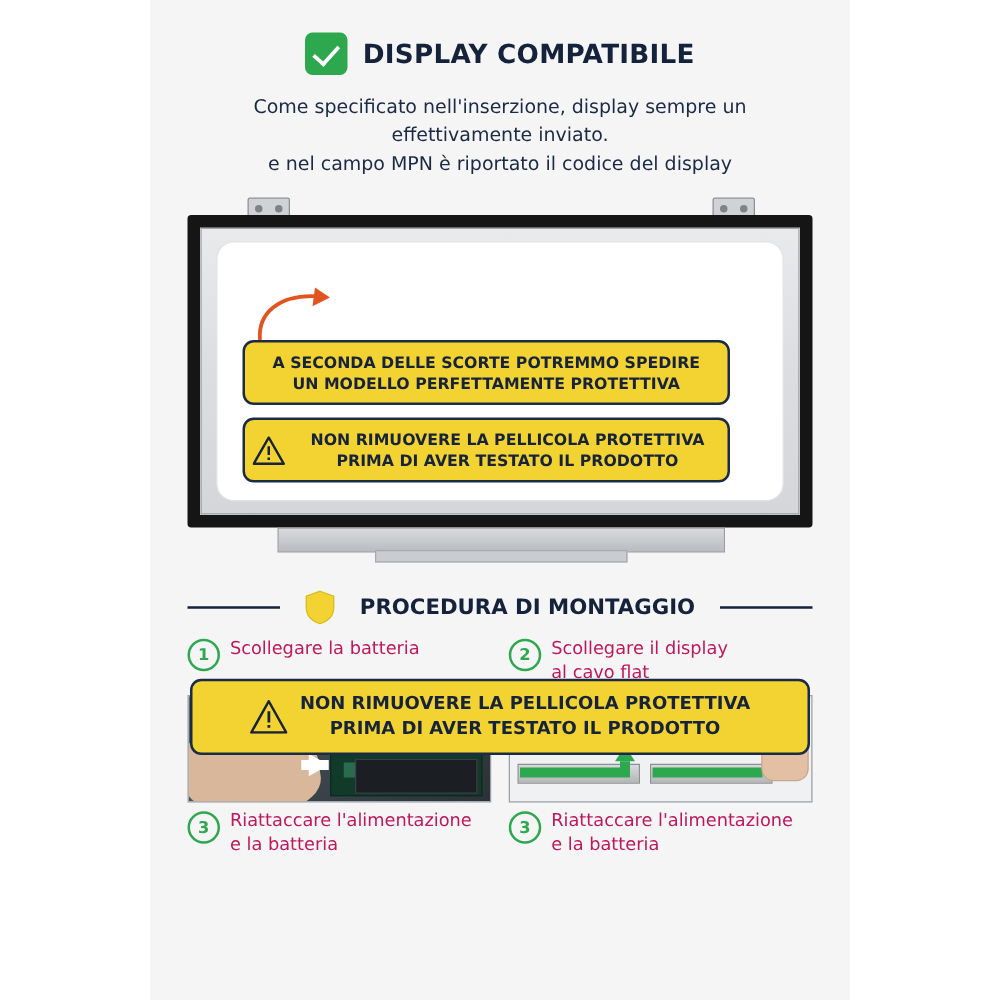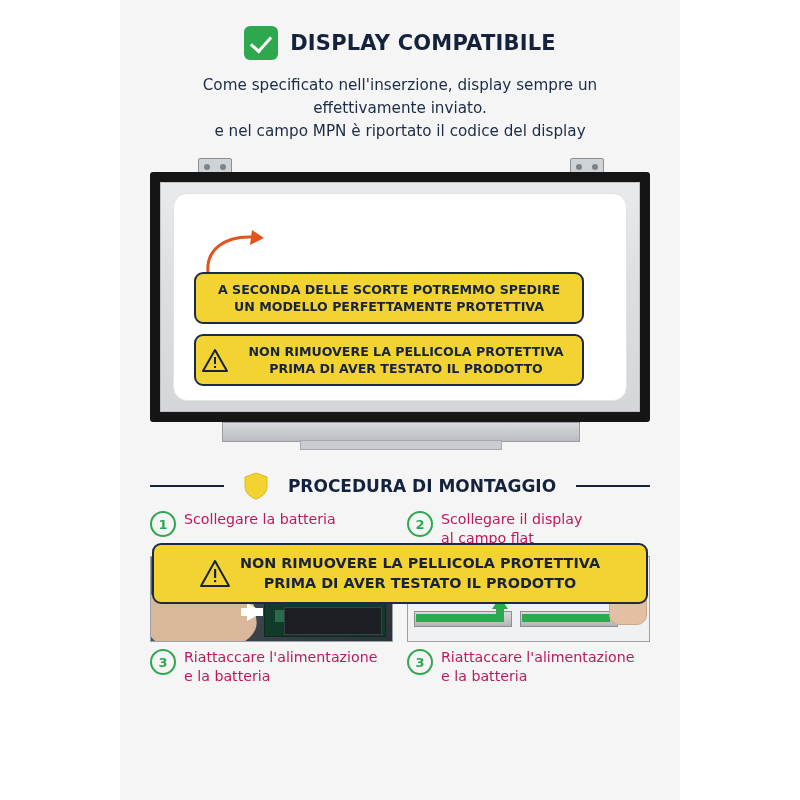--- a/index.html
+++ b/index.html
@@ -474,21 +474,21 @@
         <div class="num">1</div>
         <div class="step-text">
           <div>Scollegare la batteria</div>
         </div>
       </div>
 
       <div class="step-row">
         <div class="num">2</div>
         <div class="step-text">
           <div>Scollegare il display</div>
-          <div>al campo flat</div>
+          <div>al cavo flat</div>
         </div>
       </div>
 
       <div class="photo left-photo">
         <div class="mb">
           <i style="left:6px;top:8px;width:40px;height:10px;"></i>
           <i style="left:6px;top:24px;width:28px;height:8px;"></i>
           <i style="left:54px;top:10px;width:50px;height:26px;"></i>
           <i style="left:10px;top:44px;width:90px;height:12px;"></i>
         </div>

